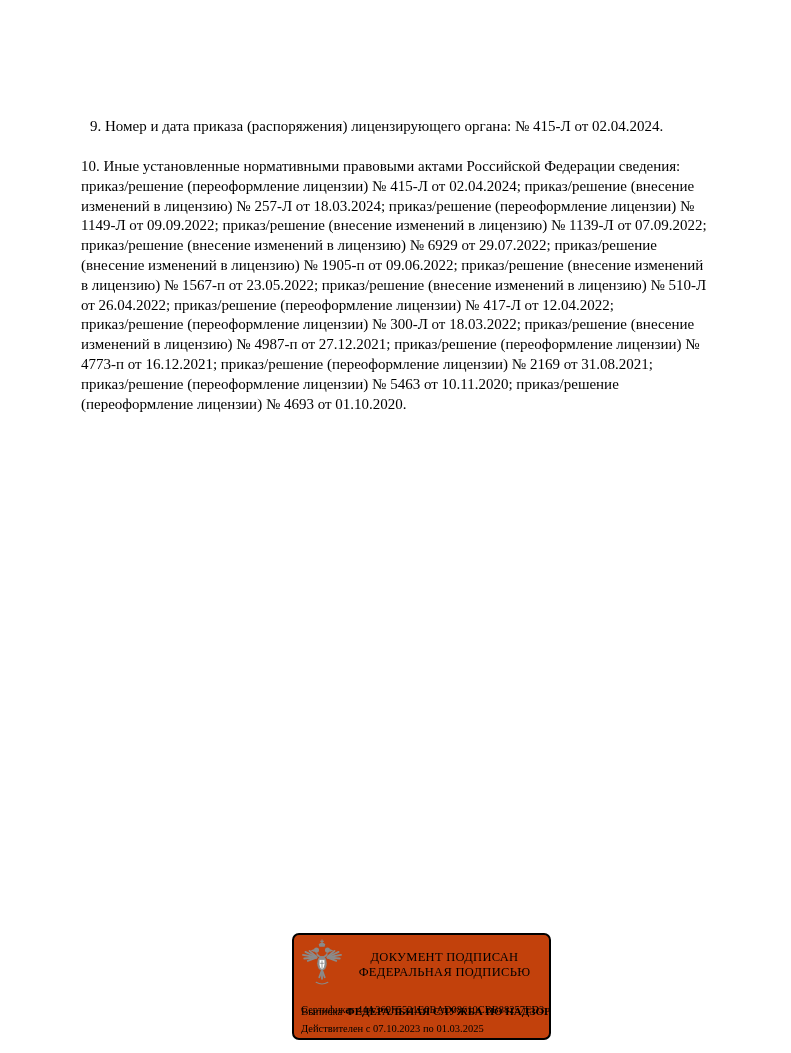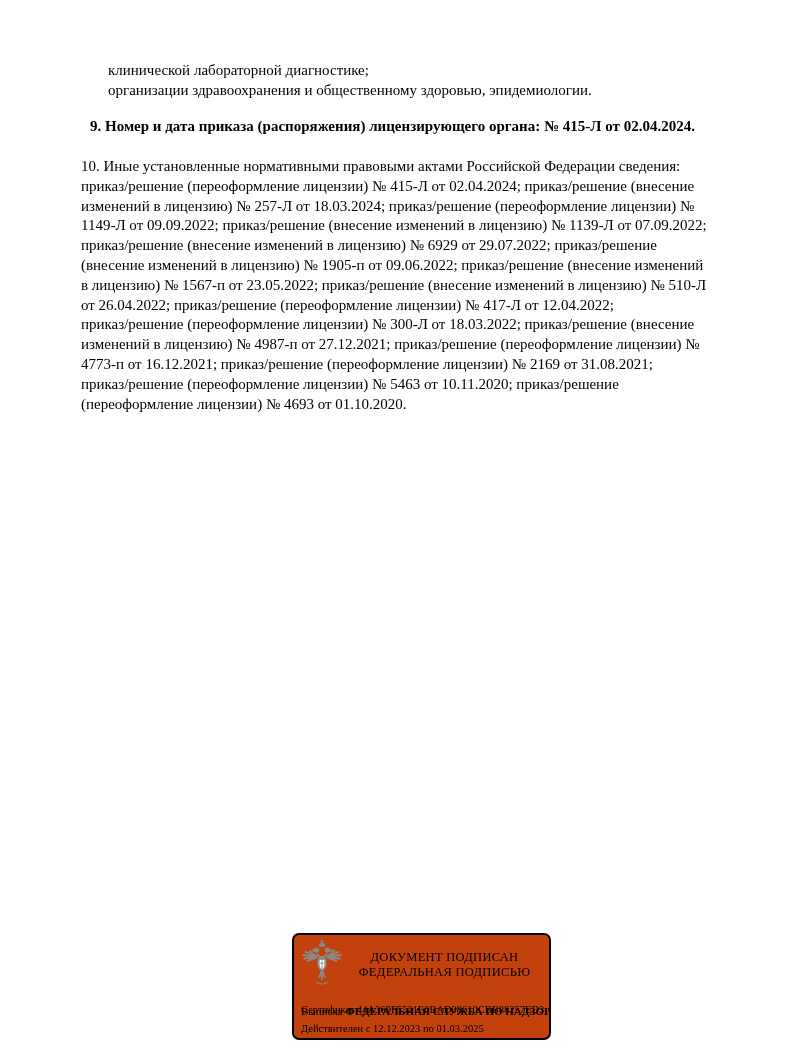--- a/index.html
+++ b/index.html
@@ -17,21 +17,21 @@
     overflow: hidden;
   }
   .tb {
     position: absolute;
     font-size: 15px;
     line-height: 19.8px;
     white-space: pre-line;
     color: #000000;
   }
   #continuation { left: 108px; top: 61px; width: 660px; }
-  #section9     { left: 90px;  top: 117px; width: 695px; font-weight: bold; }
+  #section9     { left: 90px;  top: 117px; width: 695px; }
   #section10    { left: 81px;  top: 157px; width: 695px; }
   #disclaimer   { left: 90px;  top: 428px; width: 695px; }
 
   
   .stamp {
     position: absolute;
     left: 292px;
     top: 933px;
     width: 259px;
     height: 107px;
@@ -74,22 +74,20 @@
   }
   #cert-line     { top: 69px; }
   #owner-line    { top: 70px; font-size: 11px; }
   #validity-line { top: 88px; }
 </style>
 </head>
 <body>
 
 <div class="page">
 
-  <div id="continuation" class="tb">клинической лабораторной диагностике;
-организации здравоохранения и общественному здоровью, эпидемиологии.</div>
 
   <div id="section9" class="tb">9. Номер и дата приказа (распоряжения) лицензирующего органа: № 415-Л от 02.04.2024.</div>
 
   <div id="section10" class="tb">10. Иные установленные нормативными правовыми актами Российской Федерации сведения:
 приказ/решение (переоформление лицензии) № 415-Л от 02.04.2024; приказ/решение (внесение
 изменений в лицензию) № 257-Л от 18.03.2024; приказ/решение (переоформление лицензии) №
 1149-Л от 09.09.2022; приказ/решение (внесение изменений в лицензию) № 1139-Л от 07.09.2022;
 приказ/решение (внесение изменений в лицензию) № 6929 от 29.07.2022; приказ/решение
 (внесение изменений в лицензию) № 1905-п от 09.06.2022; приказ/решение (внесение изменений
 в лицензию) № 1567-п от 23.05.2022; приказ/решение (внесение изменений в лицензию) № 510-Л
@@ -157,16 +155,16 @@
     <div id="cert-line" class="stamp-line">
       <span>Сертификат</span>
       <span>44A369F5521E0BAD08610CBB88257ED3</span>
     </div>
 
     <div id="owner-line" class="stamp-line">
       <span>Выписка</span>
       <span class="owner-name">ФЕДЕРАЛЬНАЯ СЛУЖБА ПО НАДЗОРУ В СФ</span>
     </div>
 
-    <div id="validity-line" class="stamp-line">Действителен с 12.12.2023 по 01.03.2025</div>
+    <div id="validity-line" class="stamp-line">Действителен с 07.10.2023 по 01.03.2025</div>
   </div>
 
 </div>
 
 </body></html>

